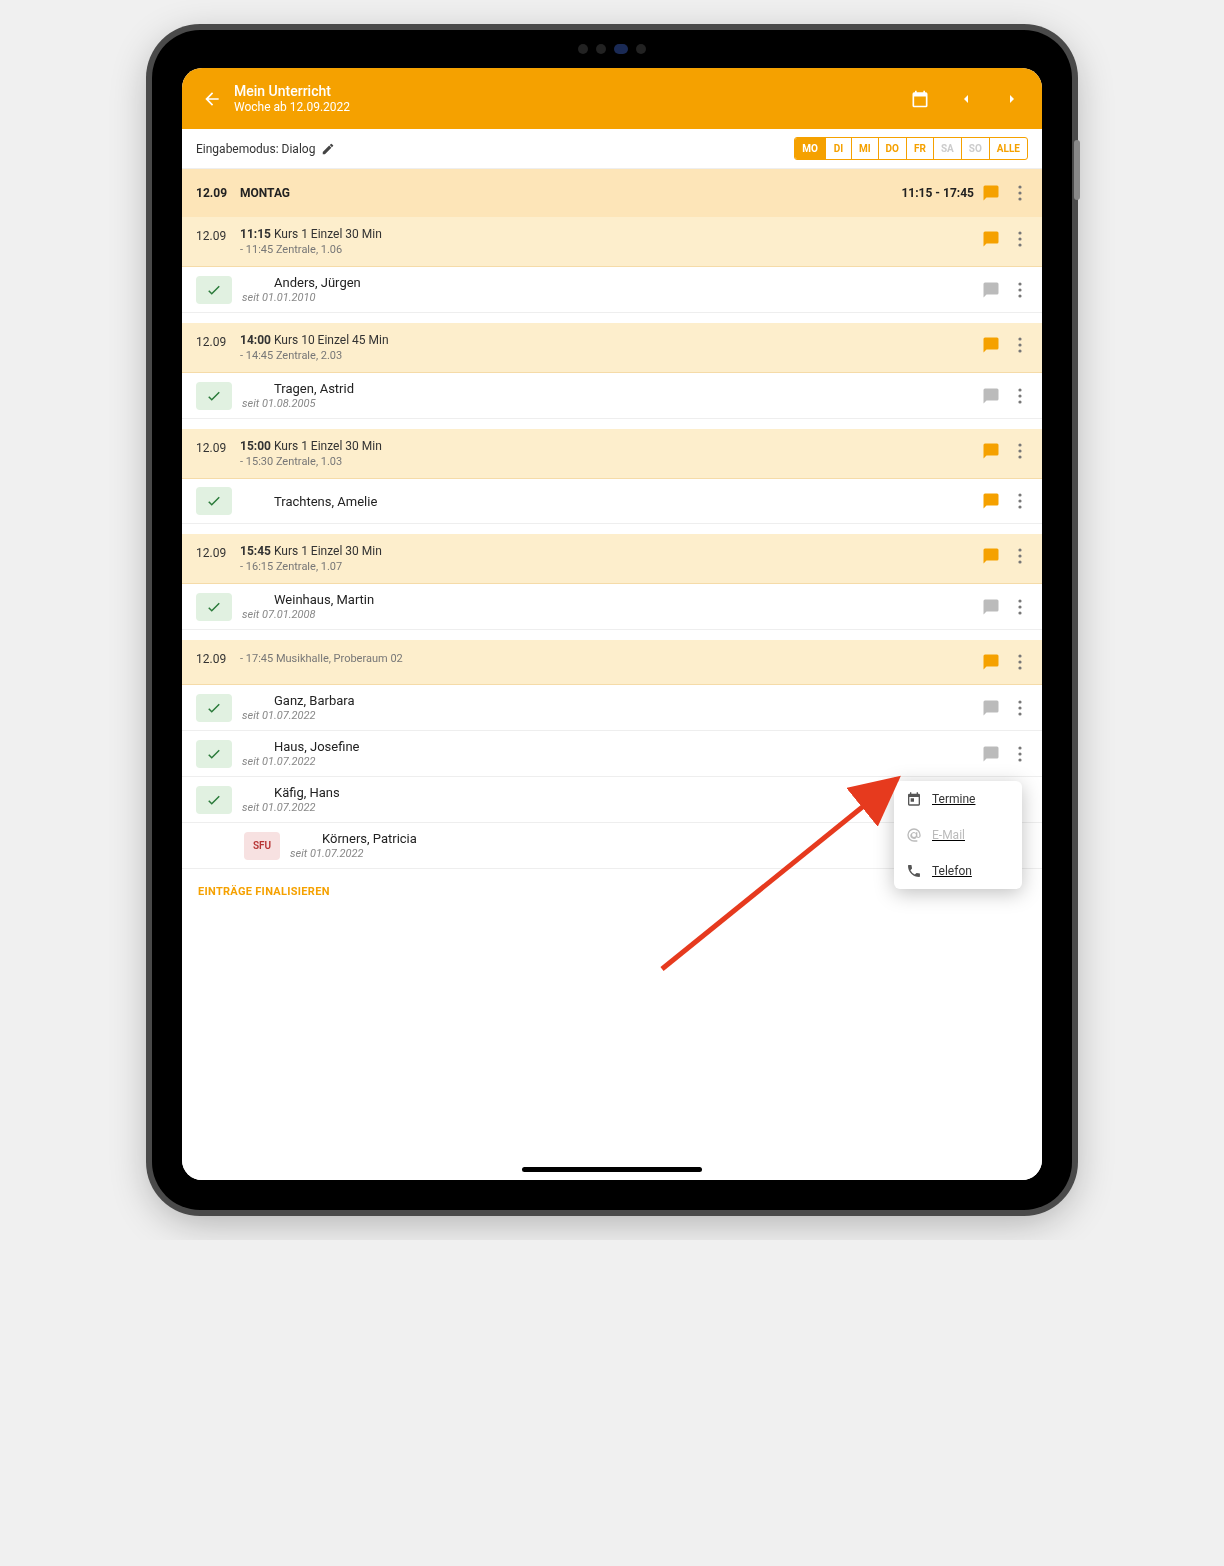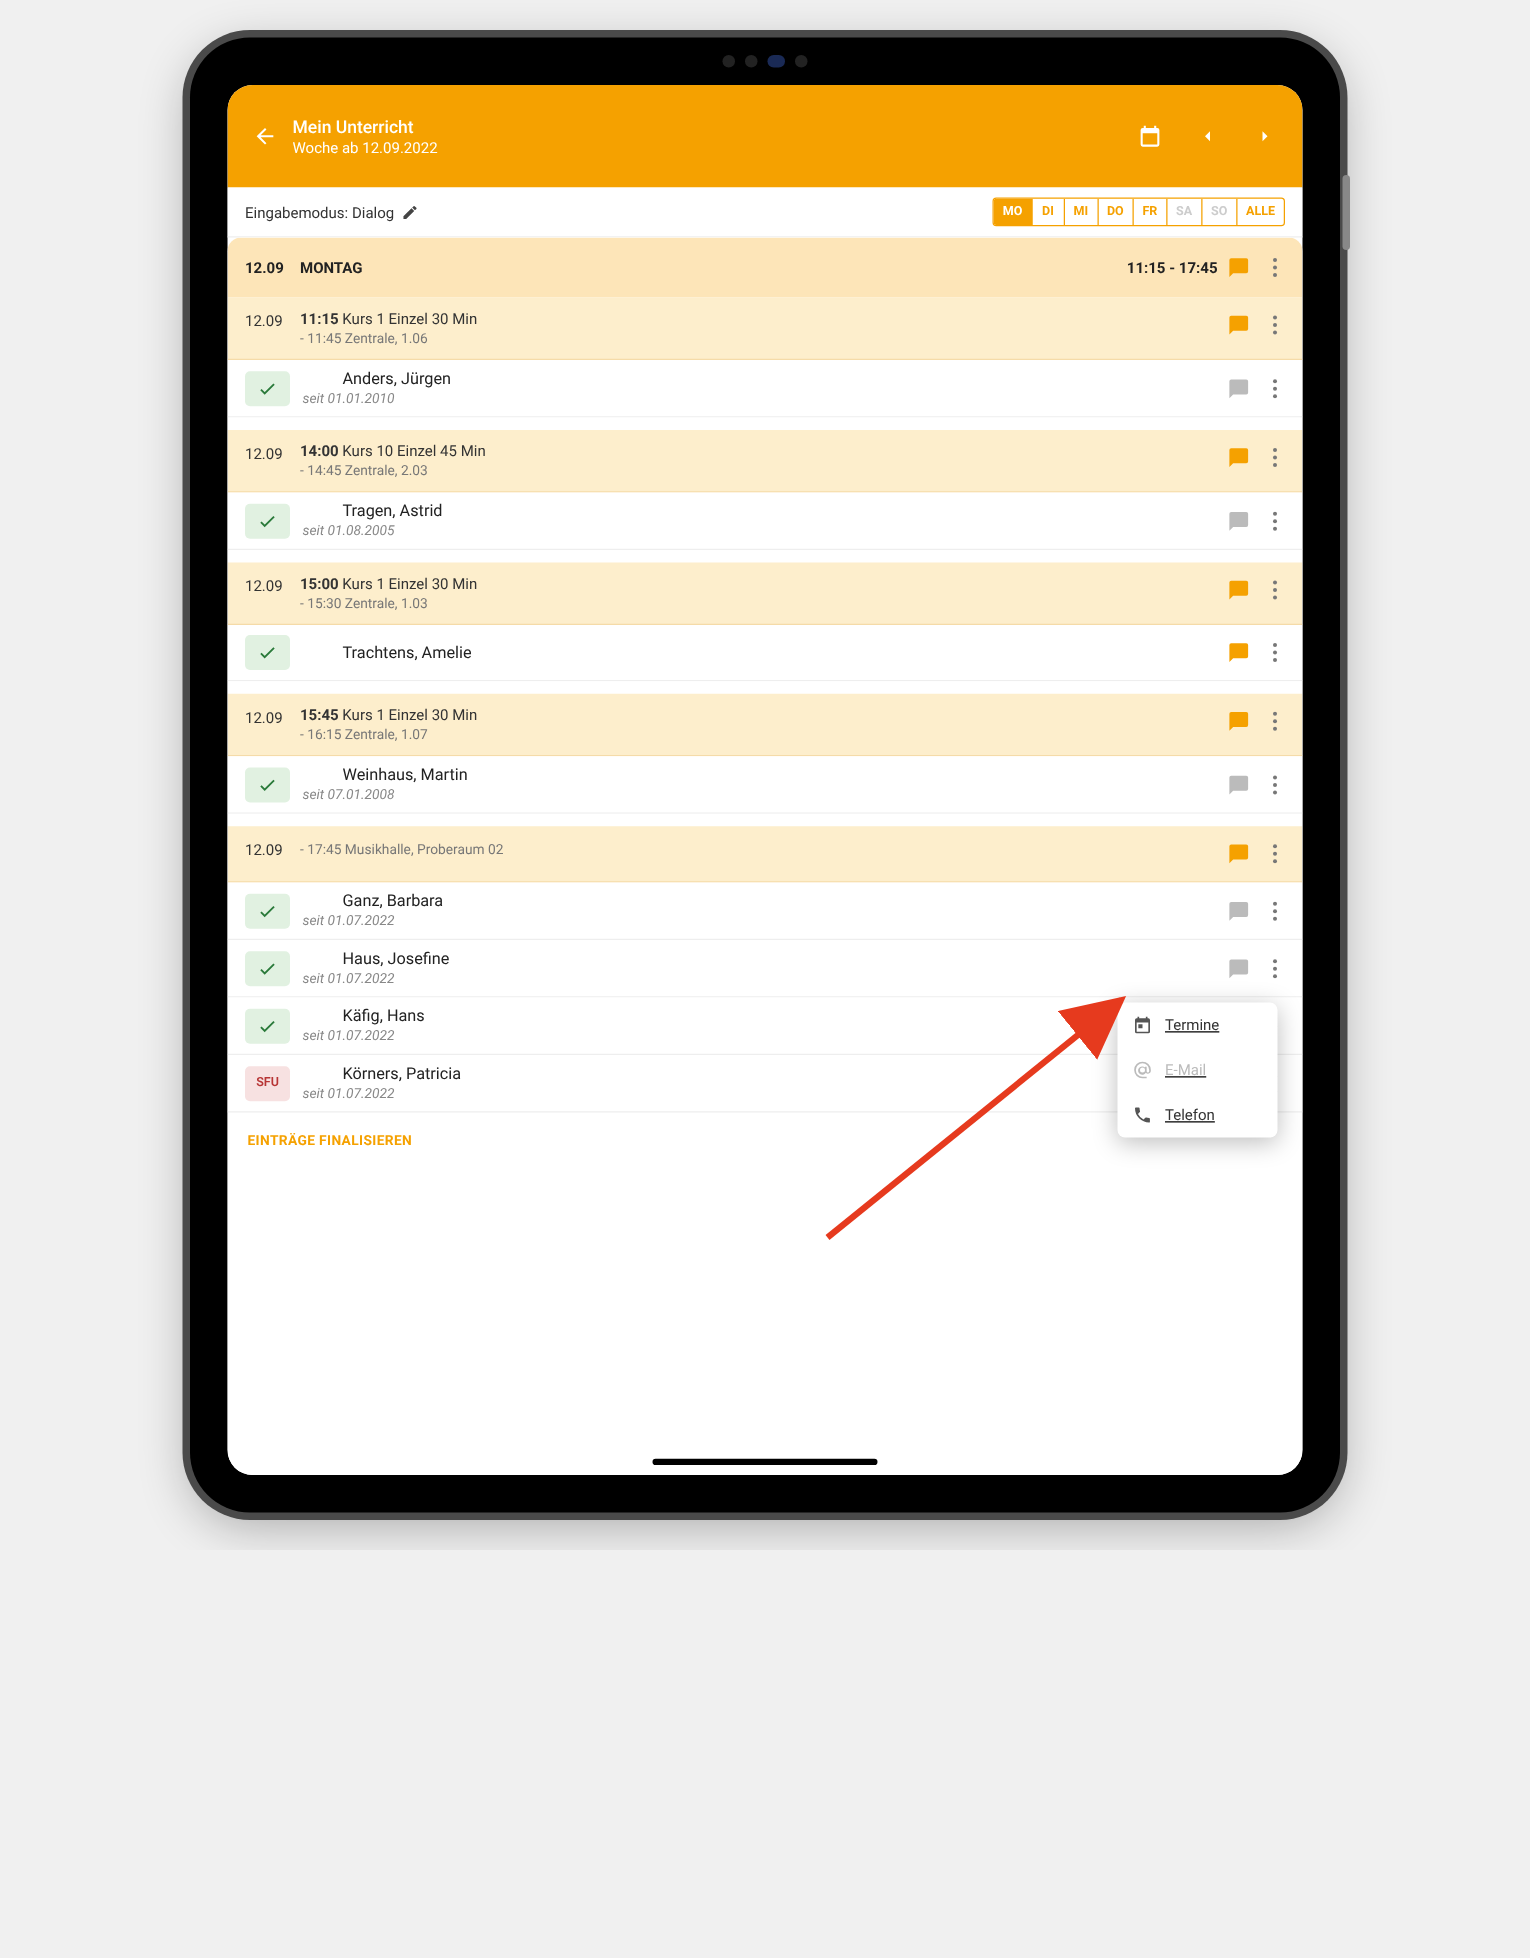--- a/index.html
+++ b/index.html
@@ -49,21 +49,21 @@
     position: relative;
     display: flex;
     flex-direction: column;
   }
   .topbar {
     background: #f5a100;
     color: #fff;
     display: flex;
     align-items: center;
     padding: 10px 16px;
-    height: 82px;
+    height: 61px;
   }
   .back-btn { width: 28px; height: 28px; display: flex; align-items: center; justify-content: center; cursor: pointer; }
   .title-block { margin-left: 8px; flex: 1; }
   .title-main { font-size: 14px; font-weight: 500; color: #fff; }
   .title-sub { font-size: 12px; color: #fff; margin-top: 1px; }
   .top-actions { display: flex; gap: 18px; align-items: center; }
   .icon-btn { width: 28px; height: 28px; display: flex; align-items: center; justify-content: center; cursor: pointer; }
 
   .modebar {
     background: #fff;
@@ -84,21 +84,21 @@
     border-right: 1px solid #f5a100;
     cursor: pointer;
     min-width: 26px;
     text-align: center;
   }
   .dt:last-child { border-right: none; }
   .dt.active { background: #f5a100; color: #fff; }
   .dt.disabled { color: #ccc; }
   .dt.all { color: #f5a100; font-weight: 700; }
 
-  .content { flex: 1; overflow-y: auto; background: #fff; position: relative; border-radius: 11px; }
+  .content { flex: 1; overflow-y: auto; background: #fff; position: relative; }
 
   .day-head {
     background: #fde5b8;
     display: flex;
     align-items: center;
     padding: 12px 14px;
     font-size: 12px;
     font-weight: 700;
     color: #222;
   }
@@ -133,21 +133,21 @@
     height: 28px;
     border-radius: 4px;
     display: flex;
     align-items: center;
     justify-content: center;
     margin-right: 10px;
     font-size: 10px;
     font-weight: 600;
   }
   .chip-green { background: #e1f1e1; color: #2a7a3a; }
-  .chip-red { background: #f7e1e1; color: #b73535; }
+  .chip-red { background: #f7e1e1; color: #b73535; margin-left: 48px; }
   .stu-info { flex: 1; }
   .stu-name { color: #222; font-size: 13px; margin-left: 32px; }
   .stu-sub { font-size: 11px; color: #888; margin-top: 1px; font-style: italic; }
 
   .row-actions {
     display: flex;
     align-items: center;
     gap: 12px;
   }
   .chat-icon { width: 18px; height: 18px; display: flex; }

